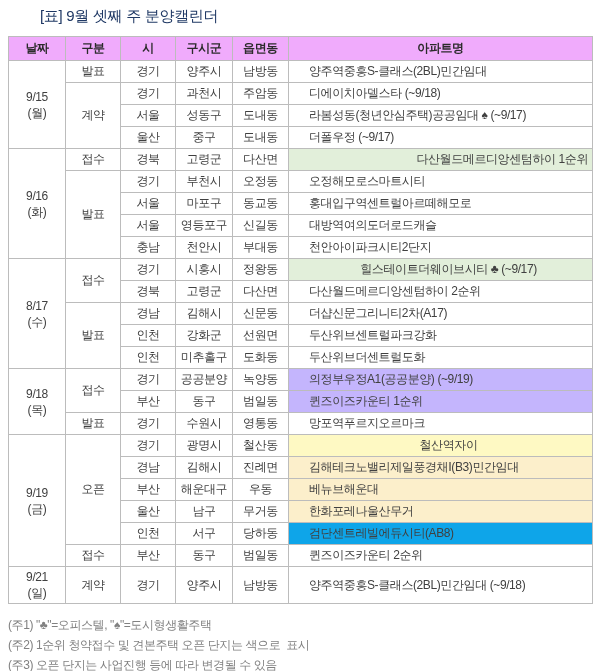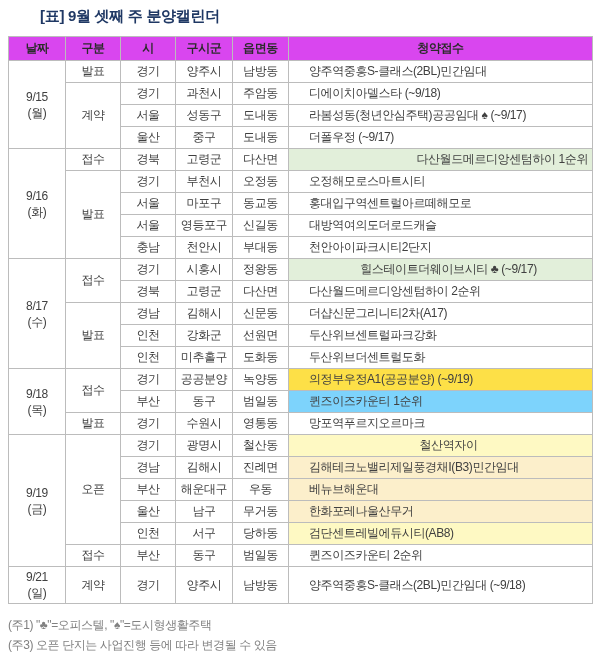--- a/index.html
+++ b/index.html
@@ -6,21 +6,21 @@
   html, body { background: #ffffff; }
   body {
     width: 600px;
     height: 671px;
     font-family: "Liberation Sans", "DejaVu Sans", sans-serif;
     padding: 5px 8px 0 8px;
     overflow: hidden;
   }
   .page-title {
     font-size: 15px;
-    font-weight: bold;
+    font-weight: normal;
     color: #1F3864;
     margin: 2px 0 10px 0;
     letter-spacing: -0.3px;
     padding-left: 32px;
   }
   table.calendar {
     border-collapse: collapse;
     width: 584px;
     table-layout: fixed;
   }
@@ -39,21 +39,21 @@
     vertical-align: middle;
     padding: 2px 2px;
     height: 22px;
     letter-spacing: -0.4px;
     line-height: 15px;
   }
   table.calendar th {
     font-weight: bold;
     color: #2b2b2b;
     height: 24px;
-    background: #d946ef;
+    background: #f0abfc;
   }
   table.calendar td.apt {
     text-align: left;
     padding-left: 20px;
     padding-right: 4px;
     white-space: nowrap;
     overflow: hidden;
   }
   td.date-cell .date-line { display: block; line-height: 16px; }
   .notes { margin-top: 11px; }
@@ -79,21 +79,21 @@
       <col class="c-dong">
       <col class="c-apt">
   </colgroup>
   <thead>
     <tr>
         <th>날짜</th>
         <th>구분</th>
         <th>시</th>
         <th>구시군</th>
         <th>읍면동</th>
-        <th>청약접수</th>
+        <th>아파트명</th>
       </tr>
   </thead>
   <tbody>
       <tr>
         <td class="date-cell" rowspan="4">
           <span class="date-line">9/15</span>
           <span class="date-line">(월)</span>
         </td>
         <td rowspan="1">발표</td>
         <td>경기</td>
@@ -194,27 +194,27 @@
       </tr>
       <tr>
         <td class="date-cell" rowspan="3">
           <span class="date-line">9/18</span>
           <span class="date-line">(목)</span>
         </td>
         <td rowspan="2">접수</td>
         <td>경기</td>
         <td>공공분양</td>
         <td>녹양동</td>
-        <td class="apt" style="background-color: #fde047; margin-left: 21px;">의정부우정A1(공공분양) (~9/19)</td>
+        <td class="apt" style="background-color: #c4b5fd; margin-left: 21px;">의정부우정A1(공공분양) (~9/19)</td>
       </tr>
       <tr>
         <td>부산</td>
         <td>동구</td>
         <td>범일동</td>
-        <td class="apt" style="background-color: #7dd3fc;">퀸즈이즈카운티 1순위</td>
+        <td class="apt" style="background-color: #c4b5fd;">퀸즈이즈카운티 1순위</td>
       </tr>
       <tr>
         <td rowspan="1">발표</td>
         <td>경기</td>
         <td>수원시</td>
         <td>영통동</td>
         <td class="apt">망포역푸르지오르마크</td>
       </tr>
       <tr>
         <td class="date-cell" rowspan="6">
@@ -242,21 +242,21 @@
       <tr>
         <td>울산</td>
         <td>남구</td>
         <td>무거동</td>
         <td class="apt" style="background-color: rgb(252, 239, 203);">한화포레나울산무거</td>
       </tr>
       <tr>
         <td>인천</td>
         <td>서구</td>
         <td>당하동</td>
-        <td class="apt" style="background-color: #fef9c3;">검단센트레빌에듀시티(AB8)</td>
+        <td class="apt" style="background-color: #0ea5e9;">검단센트레빌에듀시티(AB8)</td>
       </tr>
       <tr>
         <td rowspan="1">접수</td>
         <td>부산</td>
         <td>동구</td>
         <td>범일동</td>
         <td class="apt">퀸즈이즈카운티 2순위</td>
       </tr>
       <tr>
         <td class="date-cell" rowspan="1">
@@ -267,15 +267,16 @@
         <td>경기</td>
         <td>양주시</td>
         <td>남방동</td>
         <td class="apt">양주역중흥S-클래스(2BL)민간임대 (~9/18)</td>
       </tr>
     </tbody>
 </table>
 
 <div class="notes">
   <div class="note">(주1) "♣"=오피스텔, "♠"=도시형생활주택</div>
+  <div class="note">(주2) 1순위 청약접수 및 견본주택 오픈 단지는 색으로  표시</div>
   <div class="note">(주3) 오픈 단지는 사업진행 등에 따라 변경될 수 있음</div>
 
 </div>
 
 </body></html>

